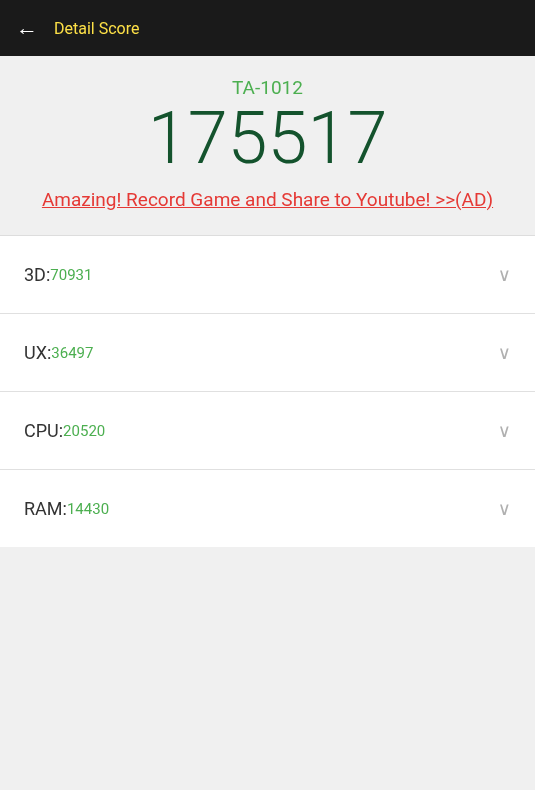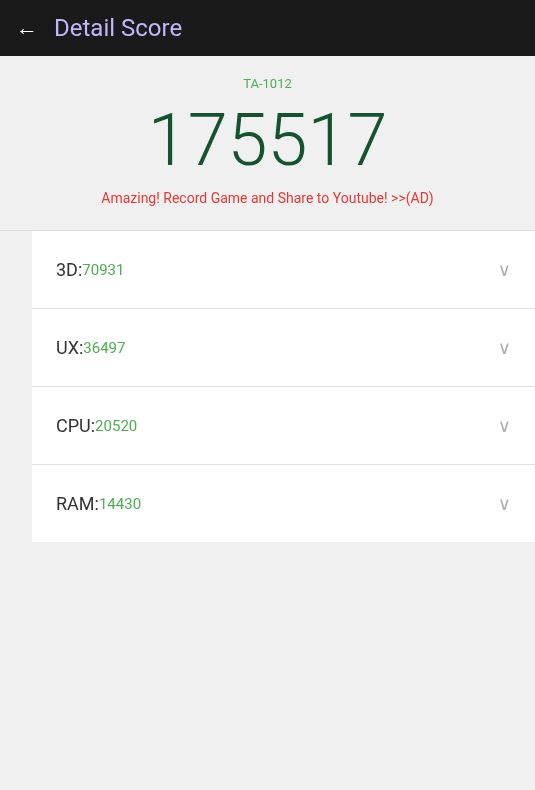--- a/index.html
+++ b/index.html
@@ -26,55 +26,54 @@
     }
 
     .back-arrow {
       color: #ffffff;
       font-size: 22px;
       cursor: pointer;
       line-height: 1;
     }
 
     .header-title {
-      color: #c4b5fd;
-      font-size: 24px;
+      color: #fde047;
+      font-size: 16px;
       font-weight: 400;
     }
 
     .score-section {
       background: #f0f0f0;
       padding: 20px 16px 24px;
       text-align: center;
       border-bottom: 1px solid #ddd;
     }
 
     .device-name {
       color: #4caf50;
-      font-size: 13px;
-      margin-bottom: 10px;
+      font-size: 19px;
     }
 
     .total-score {
       color: #14532d;
       font-size: 72px;
       font-weight: 300;
       line-height: 1.1;
       margin-bottom: 10px;
     }
 
     .promo-text {
-      font-size: 14px;
+      font-size: 19px;
       color: #e53935;
+      text-decoration: underline;
       cursor: pointer;
     }
 
     .score-list {
       background: #0f172a;
-      margin-left: 32px;
     }
 
     .score-item {
       background: #ffffff;
       padding: 28px 24px;
       border-bottom: 1px solid #e0e0e0;
       display: flex;
       justify-content: space-between;
       align-items: center;
       cursor: pointer;

